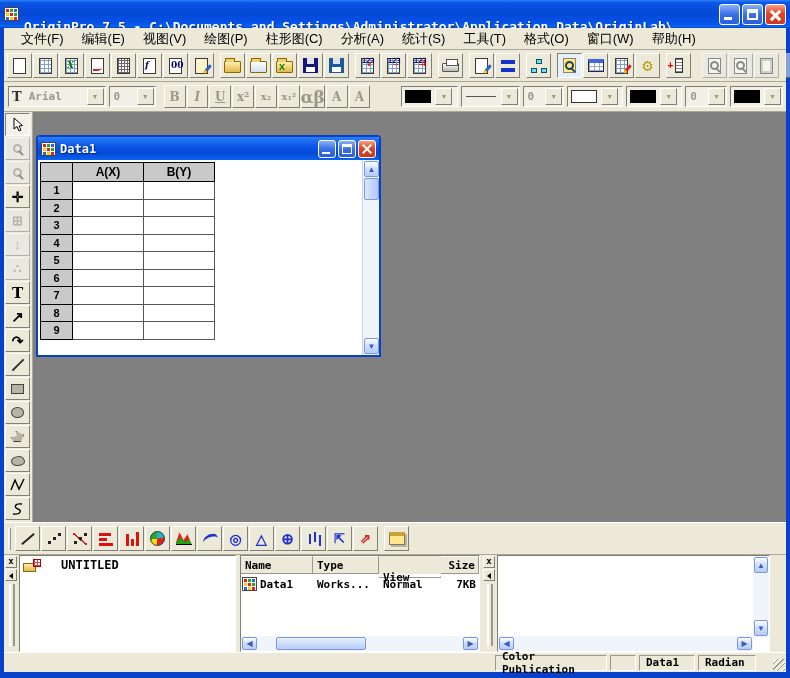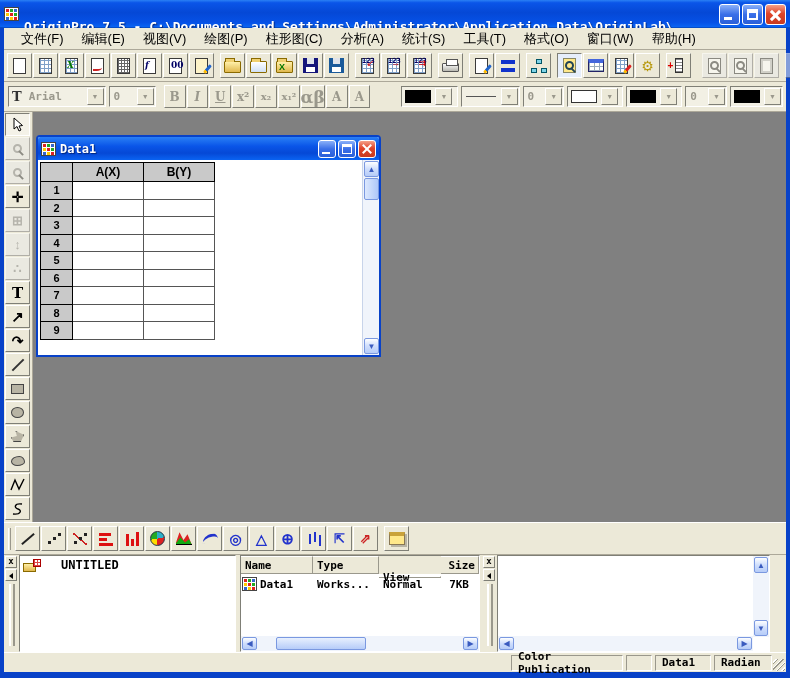--- a/index.html
+++ b/index.html
@@ -241,40 +241,40 @@
   .listhead { display:flex; height:18px; background:#ece9d8; }
   .lh { border-right:1px solid #9a988c; border-bottom:1px solid #9a988c; border-top:1px solid #fff;
     font-family:"DejaVu Sans Mono", monospace; font-weight:bold; font-size:11px;
     display:flex; align-items:center; padding-left:4px; }
   .lh:nth-child(1){ width:72px; } .lh:nth-child(2){ width:66px; } .lh:nth-child(3){ width:62px;margin-top:20px; }
   .lh:nth-child(4){ flex:1; justify-content:flex-end; padding-right:3px; }
   .listrow { display:flex; align-items:center; height:20px;
     font-family:"DejaVu Sans Mono", monospace; font-weight:bold; font-size:11px; }
   .lc1 { width:72px; display:flex; align-items:center; gap:3px; padding-left:1px; }
   .lc2 { width:66px; padding-left:4px; } .lc3 { width:62px; padding-left:4px; }
-  .lc4 { flex:1; text-align:right; padding-right:10px; }
+  .lc4 { flex:1; text-align:right; padding-right:3px; }
   .hscroll { position:absolute; left:0; bottom:0; width:238px; height:15px; background:#f0f4fb;
     display:flex; align-items:center; }
   .hsb { width:15px; height:13px; margin:0 1px; border-radius:2px; border:1px solid #7a98e0;
     background:linear-gradient(180deg,#fdfeff,#cfdefc 50%,#b6ccf8); color:#3a5bbf; font-size:8px;
     display:flex; align-items:center; justify-content:center; flex:none; }
   .hsb.right { margin-left:auto; }
   .hthumb { width:90px; height:13px; margin-left:18px; border-radius:2px; border:1px solid #7a98e0;
     background:linear-gradient(180deg,#e8f0fe,#b6ccf8); }
   .rlcontent { position:absolute; left:15px; top:0; width:273px; height:97px; background:#fff;
     border:1px solid; border-color:#7f7f76 #fff #fff #7f7f76; }
   .rl-vscroll { position:absolute; right:0; top:0; width:16px; height:81px; background:#f0f4fb; }
   .rl-vscroll .dn { position:absolute; bottom:0; left:0; }
   .rl-hscroll { position:absolute; left:0; bottom:0; width:255px; height:15px; background:#f0f4fb;
     display:flex; align-items:center; }
 
   
   .statusbar { position:absolute; left:4px; top:652px; width:782px; height:20px; background:#ece9d8;
     border-top:1px solid #fff; display:flex; align-items:center; justify-content:flex-end;
-    padding-right:14px; gap:3px; }
+    padding-right:30px; gap:3px; }
   .sb-cell { height:16px; border:1px solid; border-color:#9a988c #fff #fff #9a988c;
     font-family:"DejaVu Sans Mono", monospace; font-weight:bold; font-size:11px;
     display:flex; align-items:center; padding:0 6px; }
   .sb-cell.c1 { width:112px; } .sb-cell.c2 { width:26px; } .sb-cell.c3 { width:56px; }
   .sb-cell.c4 { width:58px; }
   .sb-grip { position:absolute; right:1px; bottom:1px; width:12px; height:12px;
     background:repeating-linear-gradient(135deg,transparent 0 2px,#fff 2px 3px,#9a988c 3px 4px); }
 </style>
 </head>
 <body>

